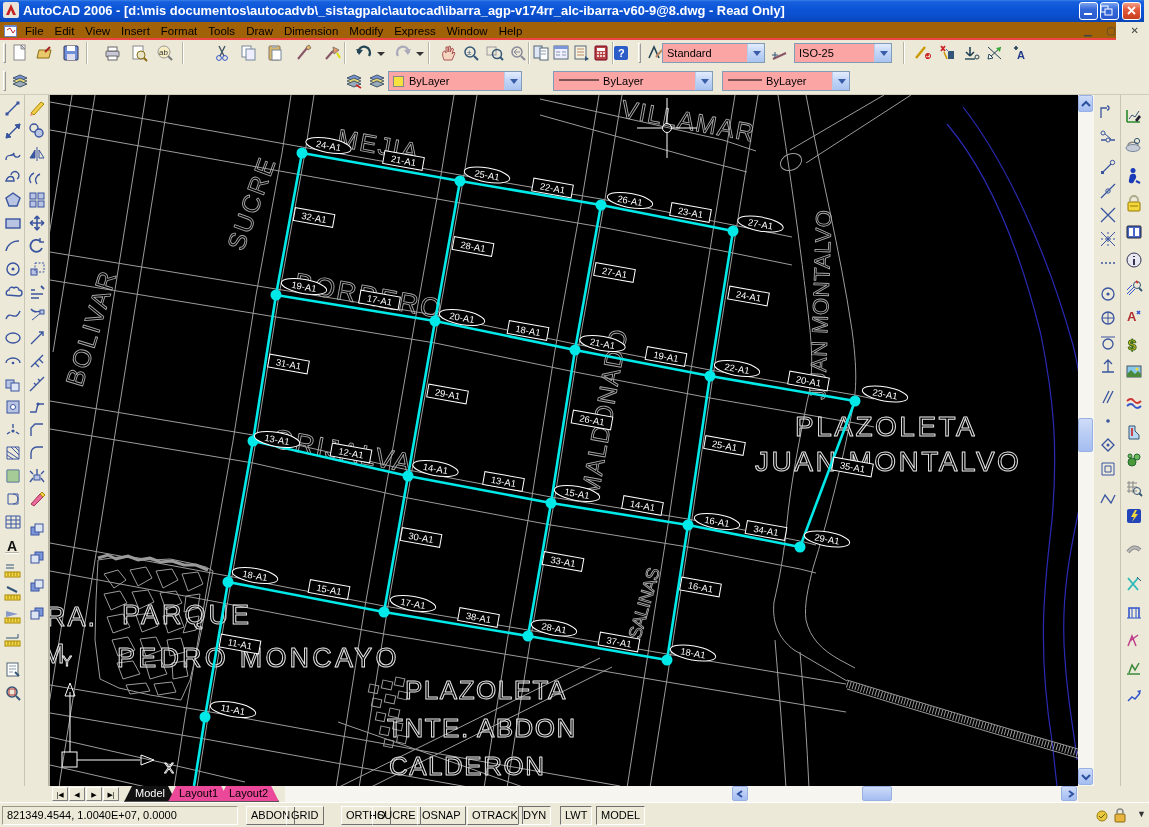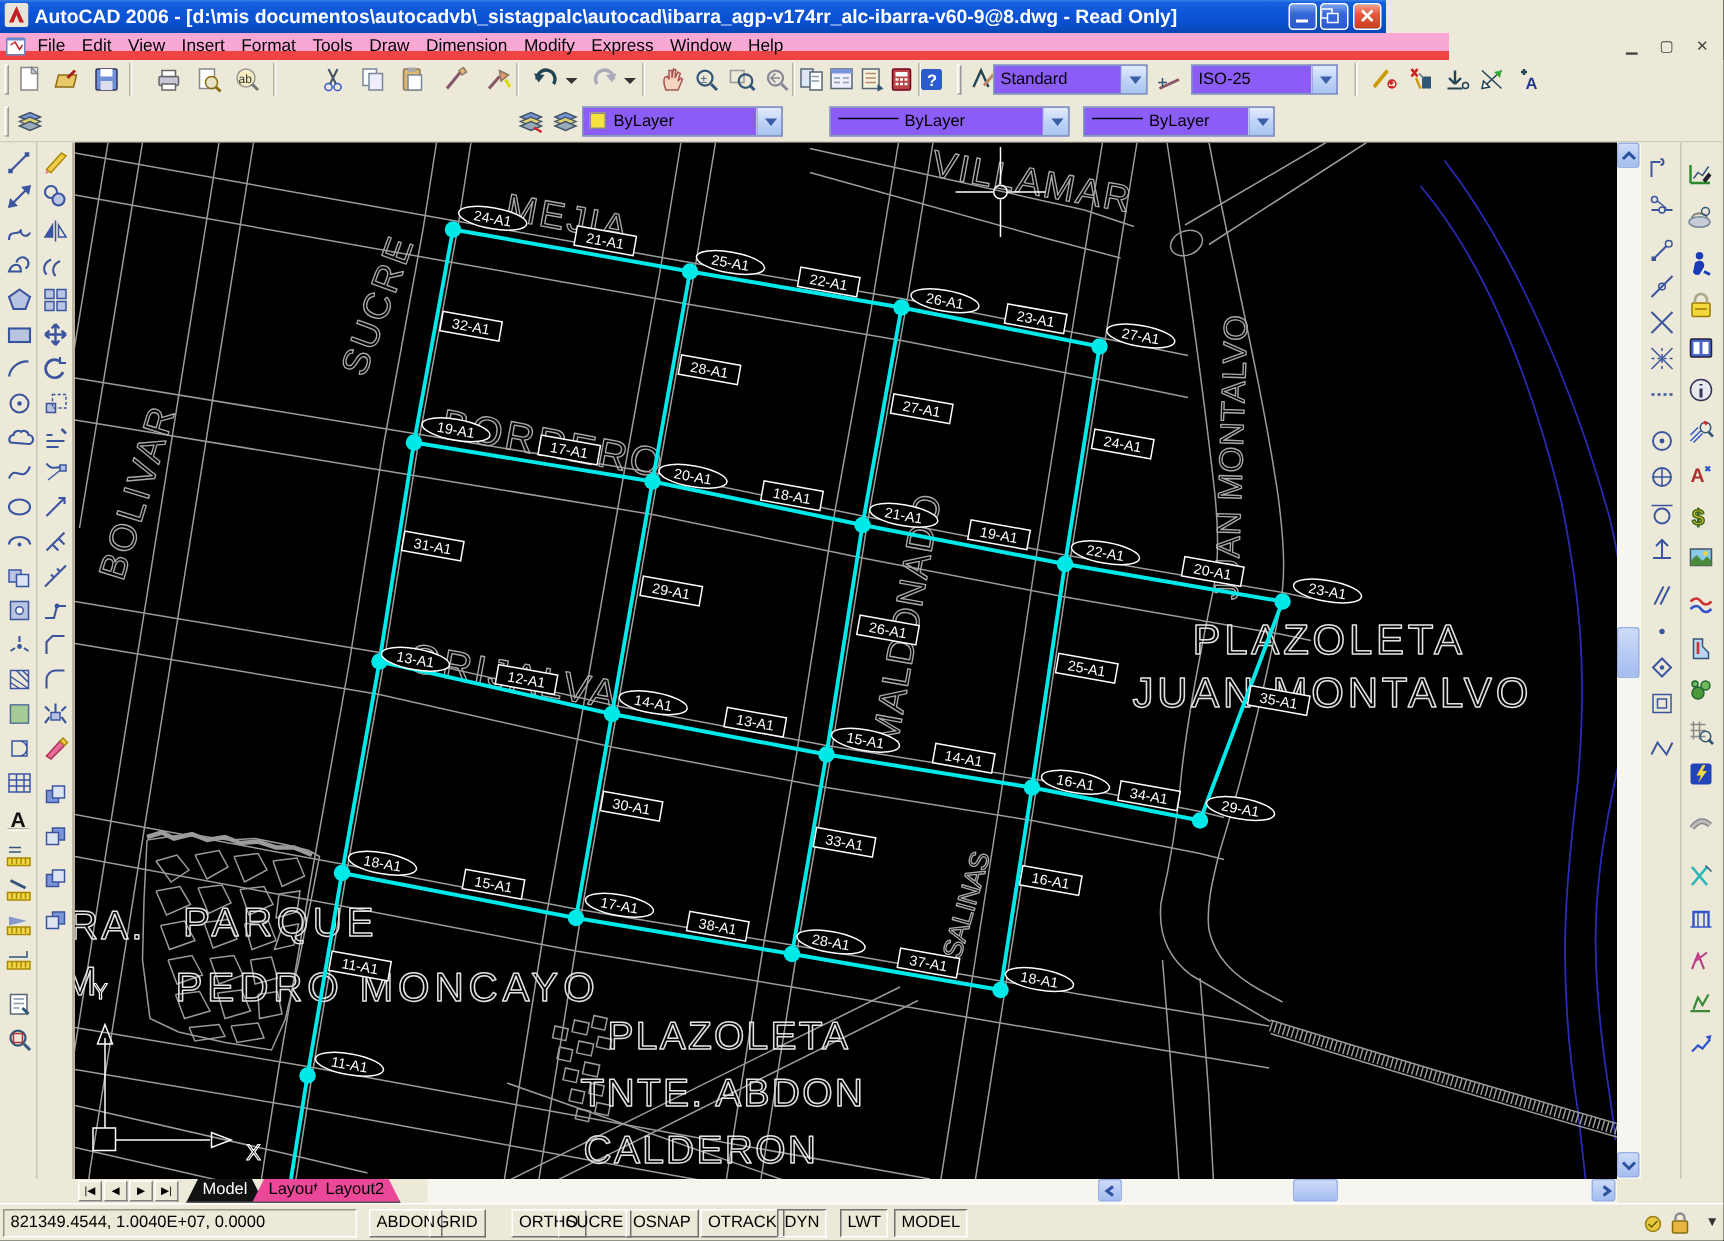--- a/index.html
+++ b/index.html
@@ -1,31 +1,31 @@
 <!DOCTYPE html>
 <html><head><meta charset="utf-8"><style>
 *{margin:0;padding:0;box-sizing:border-box}
 body{width:1149px;height:827px;overflow:hidden;font-family:"Liberation Sans",sans-serif;background:#ece9d8;position:relative}
-#title{position:absolute;left:0;top:0;width:924px;height:22px;
+#title{position:absolute;left:0;top:0;width:1144px;height:22px;
  background:linear-gradient(180deg,#3a81e8 0%,#1660dd 8%,#0c55d8 40%,#0a4ecb 75%,#0a45b5 100%);
  color:#fff;font-size:12.9px;font-weight:bold;line-height:21px;white-space:nowrap}
 #title .ic{display:inline-block;width:16px;height:16px;vertical-align:-3px;margin:0 4px 0 3px}
 .wbtn{position:absolute;top:2px;width:19px;height:18px;border-radius:3px;border:1px solid #fff;
  background:linear-gradient(180deg,#7ba4ef,#3467d8 40%,#2a5ace);color:#fff;font-size:11px;line-height:16px;text-align:center}
 .wbtn.close{background:linear-gradient(180deg,#f1a188,#e35a3d 40%,#c83f1f)}
-#menubar{position:absolute;left:0;top:22px;width:966px;height:18px;background:#f9a8d4;border-bottom:6px solid #ef4444;font-size:11.5px;color:#000}
+#menubar{position:absolute;left:0;top:22px;width:1116px;height:18px;background:#a16207;border-bottom:2px solid #ef4444;font-size:11.5px;color:#000}
 #menubar span.m{display:inline-block;padding:3px 5px 0 6px;height:18px}
 #menubar .fic{display:inline-block;width:16px;height:14px;margin:2px 0 0 3px;vertical-align:top}
 #mwb{position:absolute;right:4px;top:25px;color:#444;font-size:10px;letter-spacing:6px}
 
 #tb1{position:absolute;left:0;top:40px;width:1149px;height:27px;background:#ece9d8}
 #tb2{position:absolute;left:0;top:67px;width:1149px;height:28px;background:#ece9d8;border-bottom:1px solid #cfccbc}
 .grip{position:absolute;width:3px;height:20px;border-left:1px solid #fff;border-top:1px solid #fff;border-right:1px solid #999;border-bottom:1px solid #999;background:#e4e1d0}
 .tsep{position:absolute;width:2px;height:22px;border-left:1px solid #b8b4a2;border-right:1px solid #fff}
-.combo{position:absolute;height:20px;background:#8b5cf6;border:1px solid #7f9db9;font-size:11px;color:#000;line-height:18px;padding-left:4px;white-space:nowrap}
+.combo{position:absolute;height:20px;background:#fca5a5;border:1px solid #7f9db9;font-size:11px;color:#000;line-height:18px;padding-left:4px;white-space:nowrap}
 .combo .dd{position:absolute;right:0;top:0;width:17px;height:18px;background:linear-gradient(180deg,#e3ecfd,#c0d4f7 50%,#a9c4f0);border-left:1px solid #b5cbe8;border-radius:0 1px 1px 0;text-align:center}
 .combo .dd:after{content:"";position:absolute;left:5px;top:7px;border:4px solid transparent;border-top:5px solid #3a5da8;border-bottom:0}
 
 #ldock{position:absolute;left:0;top:95px;width:50px;height:691px;background:#ece9d8}
 #rdock{position:absolute;left:1094px;top:95px;width:55px;height:691px;background:#ece9d8}
 .icon{position:absolute;width:20px;height:20px}
 
 #tabrow{position:absolute;left:0;top:786px;width:1149px;height:16px;background:#ece9d8}
 #tabrow .navb{position:absolute;top:1px;width:16px;height:14px;background:#ece9d8;border:1px solid #fff;border-right-color:#808080;border-bottom-color:#808080;font-size:7px;text-align:center;line-height:13px;color:#000}
 .tab{position:absolute;top:0px;height:16px;background:#ec4899;border:1px solid #555;border-top:none;font-size:11px;padding:0 10px;line-height:14px;color:#000;clip-path:polygon(8px 0,calc(100% - 8px) 0,100% 100%,0 100%)}
@@ -928,21 +928,21 @@
     </svg>
 </div>
 
 <div id="tabrow">
  <div class="navb" style="left:52px">|◀</div>
  <div class="navb" style="left:69px">◀</div>
  <div class="navb" style="left:86px">▶</div>
  <div class="navb" style="left:103px">▶|</div>
  <div class="tab on" style="left:124px">Model</div>
  <div class="tab" style="left:168px">Layout1</div>
- <div class="tab" style="left:206px">Layout2</div>
+ <div class="tab" style="left:218px">Layout2</div>
 </div>
 <div id="hscr">
  <div class="sb" style="left:447px;top:0px;width:16px;height:15px"></div>
  <svg style="position:absolute;left:451px;top:4px" width="9" height="8">
       <path d="M6,1 L2,4 L6,7" stroke="#2b50a0" stroke-width="2" fill="none"></path>
     </svg>
  <div class="sb" style="left:577px;top:0px;width:30px;height:15px"></div>
  <div class="sb" style="left:776px;top:0px;width:16px;height:15px"></div>
  <svg style="position:absolute;left:781px;top:4px" width="9" height="8">
       <path d="M3,1 L7,4 L3,7" stroke="#2b50a0" stroke-width="2" fill="none"></path>

